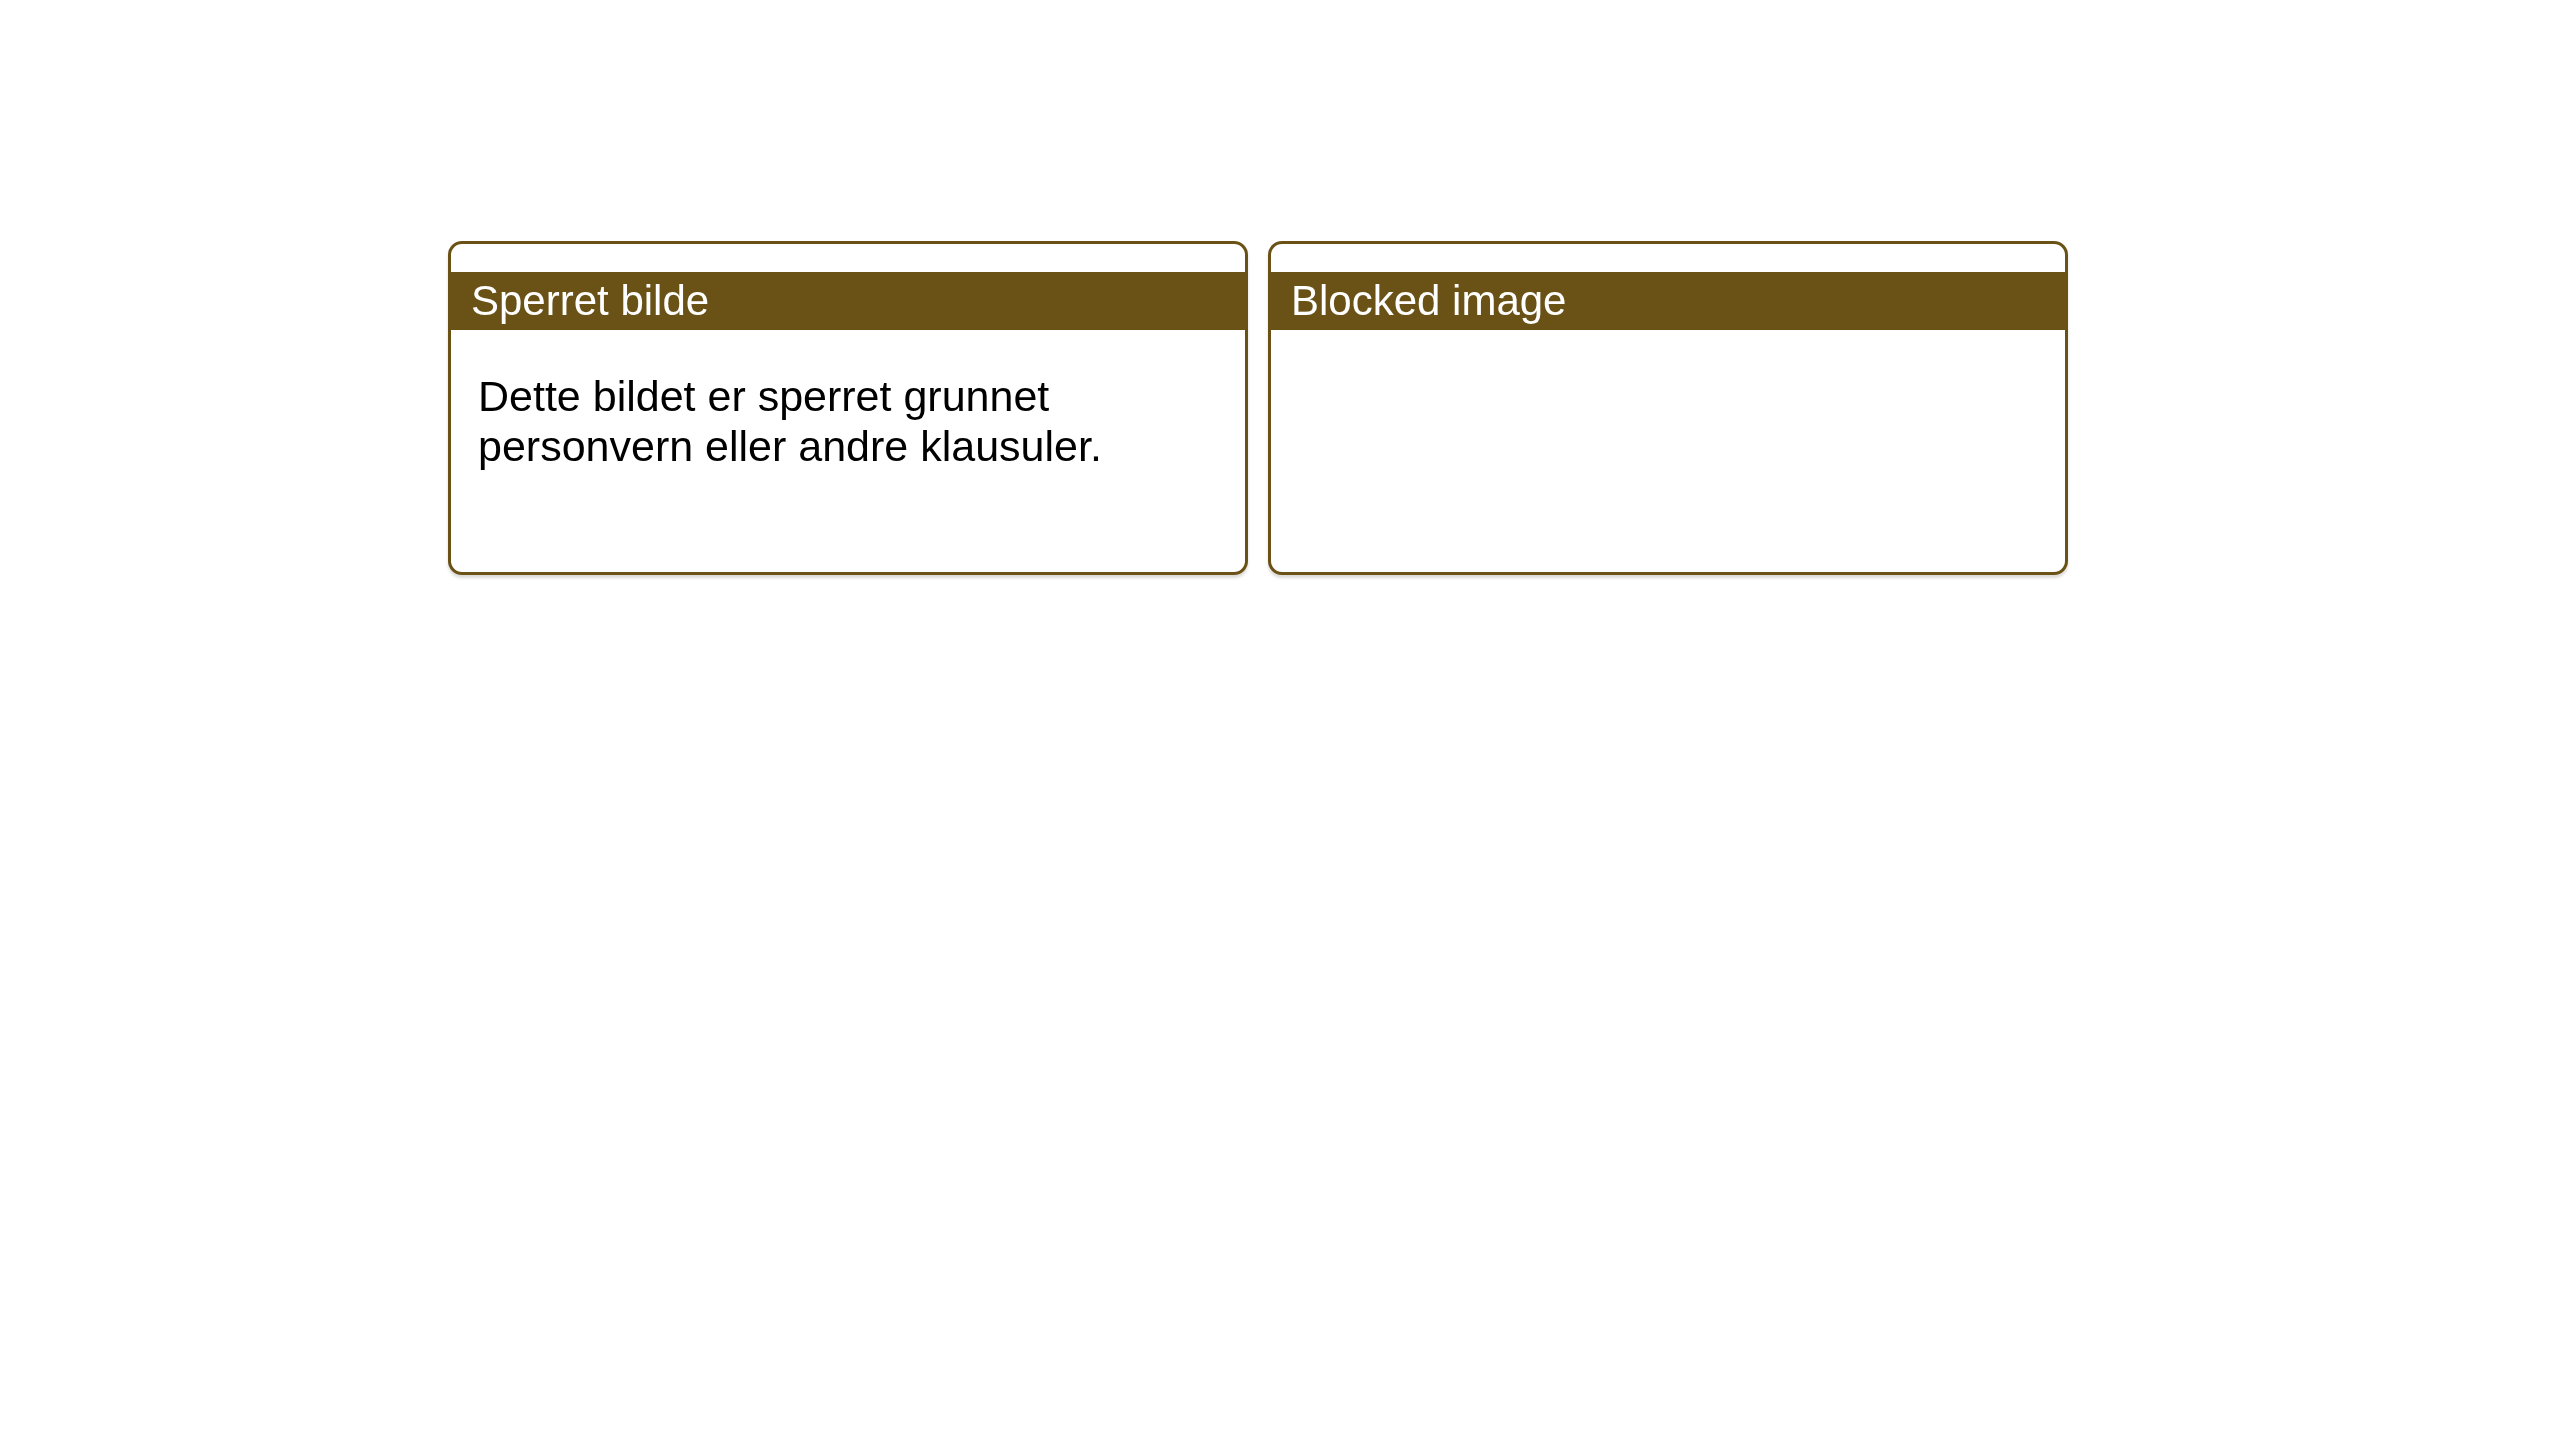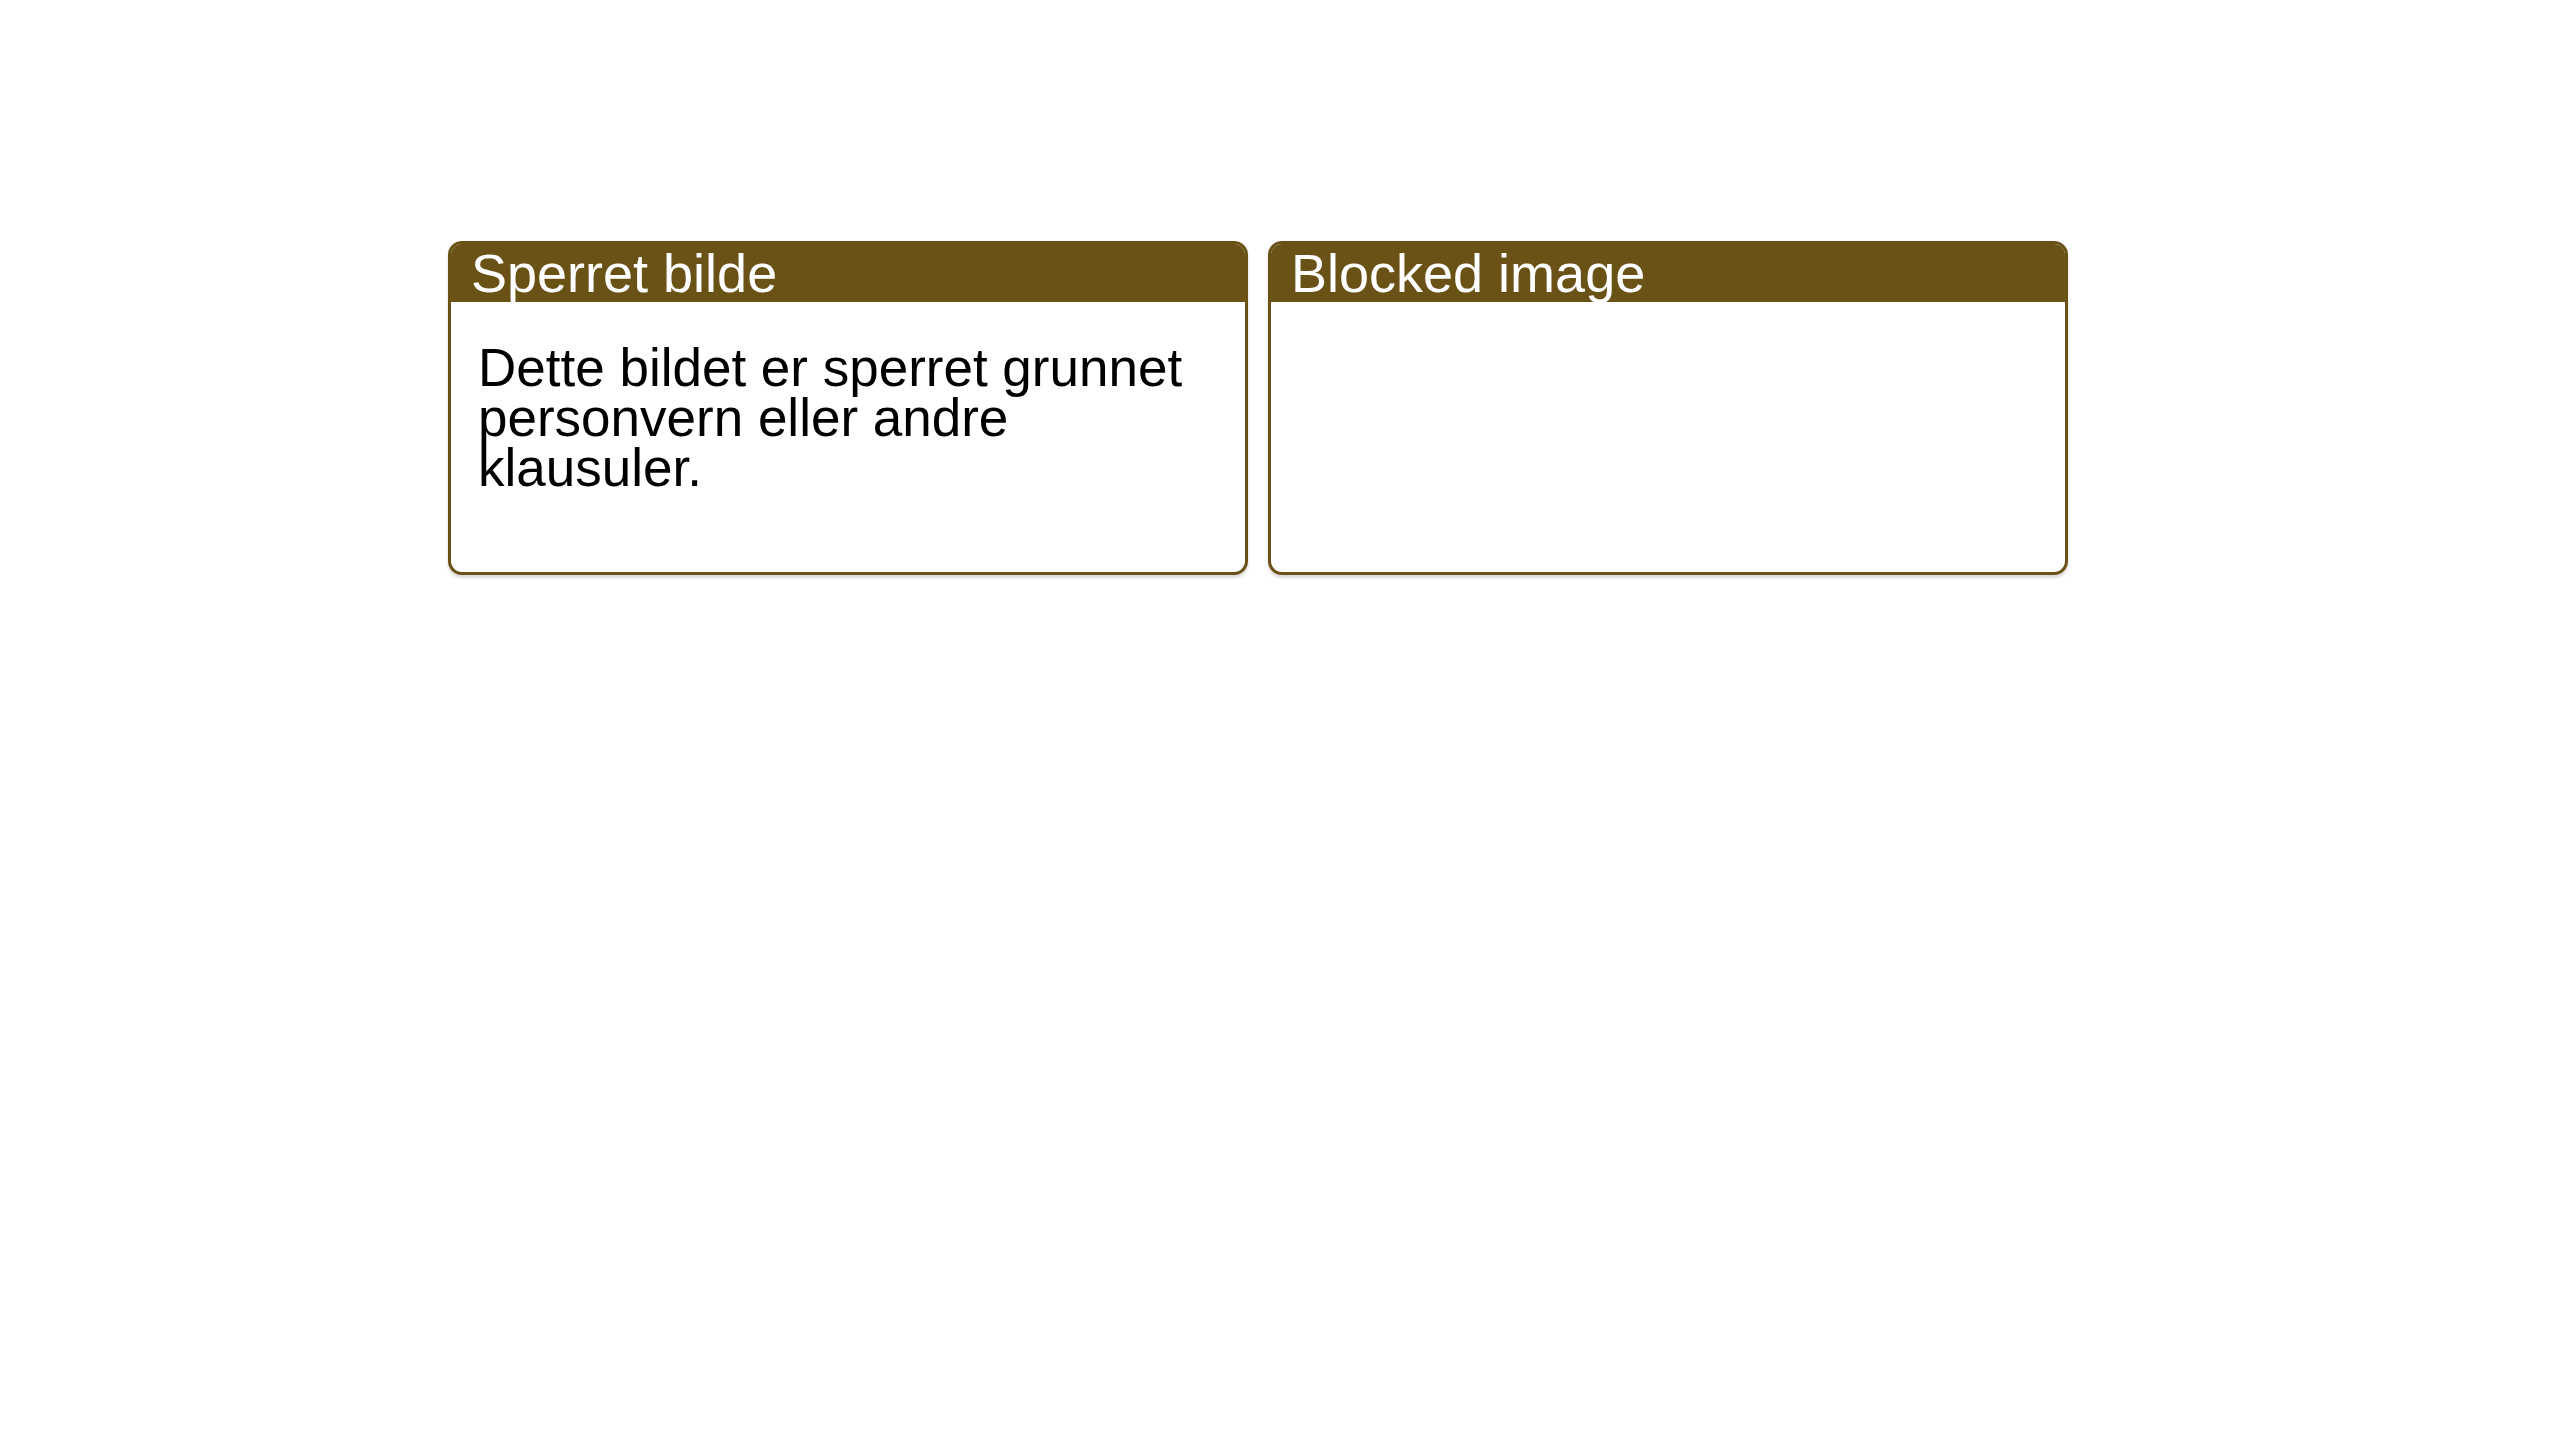--- a/index.html
+++ b/index.html
@@ -35,26 +35,27 @@
   }
   .card.card-no { left: 448px; }
   .card.card-en { left: 1268px; }
   .card-header {
     height: 58px;
     background: var(--header-bg);
     color: var(--header-text);
     display: flex;
     align-items: center;
     padding: 0 20px;
-    font-size: 54px;
+    font-size: 42px;
     line-height: 1;
+    margin-top: 28px;
   }
   .card-body {
     padding: 41px 31px 0 27px;
-    font-size: 53px;
+    font-size: 43px;
     line-height: 50px;
     color: var(--body-text);
     white-space: pre-line;
   }
 </style>
 </head>
 <body>
 
 <div class="stage">
 

